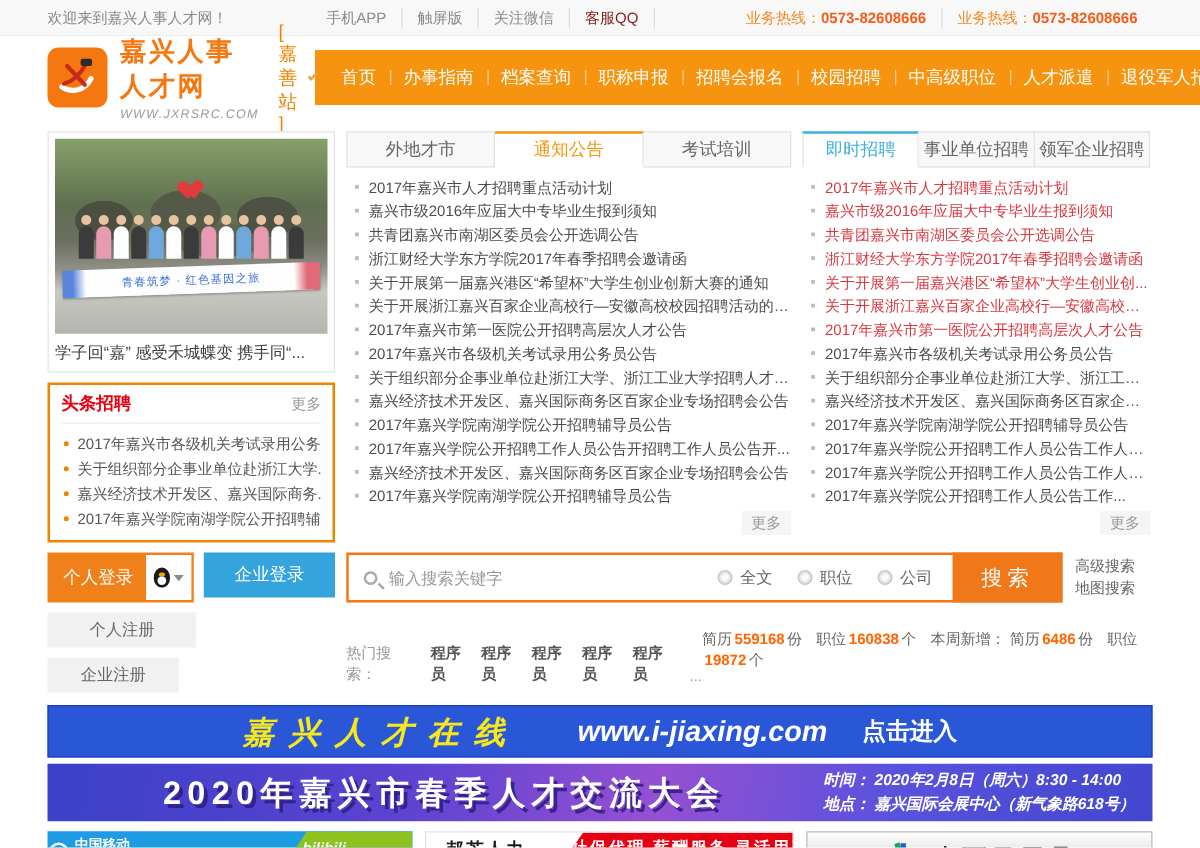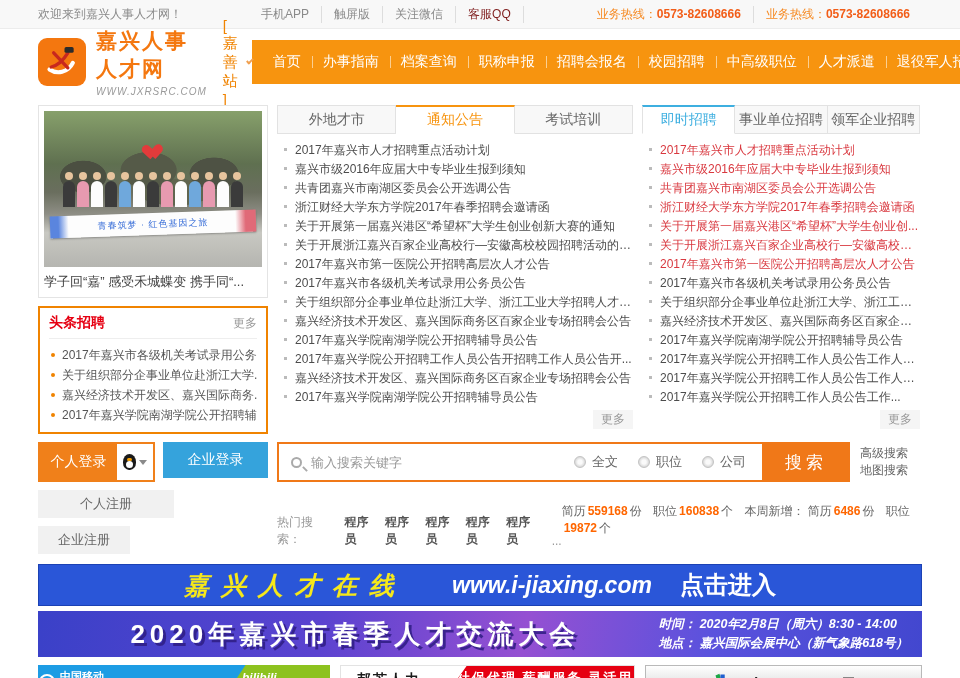--- a/index.html
+++ b/index.html
@@ -96,21 +96,21 @@
   .qq-icon { width:13px; height:16px; background:#1a1a1a; border-radius:50% 50% 46% 46%; position:relative; }
   .qq-icon::before { content:""; position:absolute; left:3px; top:7px; width:7px; height:7px;
     background:#fff; border-radius:50%; }
   .qq-icon::after { content:""; position:absolute; left:4px; top:4px; width:5px; height:3px;
     background:#f2a007; border-radius:2px; }
   .drop-caret { width:0; height:0; border-left:4px solid transparent; border-right:4px solid transparent;
     border-top:5px solid #8a8a8a; }
   .btn-company { width:105px; height:36px; background:#35a3dc; color:#fff; font-size:14px; border:none;
     cursor:pointer; }
   .btn-reg { height:28px; background:#f1f1f1; color:#666; font-size:13px; border:none; cursor:pointer; }
-  .btn-reg.p { width:136px; } .btn-reg.c { width:92px; }
+  .btn-reg.p { width:119px; } .btn-reg.c { width:105px; }
   .search-area { flex:1; }
   .search-top { display:flex; }
   .search-box { flex:1; height:40px; border:2px solid #f07818; background:#fff; display:flex; align-items:center; }
   .mag { width:11px; height:11px; border:2px solid #aaa; border-radius:50%; position:relative;
     margin:0 9px 0 12px; flex:0 0 auto; }
   .mag::after { content:""; position:absolute; left:9px; top:9px; width:6px; height:2px;
     background:#aaa; transform:rotate(45deg); }
   .search-input { flex:1; border:none; outline:none; font-size:13px; color:#333; min-width:60px; }
   .search-input::placeholder { color:#999; }
   .scopes { display:flex; gap:20px; margin-right:16px; }
@@ -127,21 +127,21 @@
   .hot-words { display:flex; gap:14px; align-items:flex-end;margin-top:23px; }
   .hot-words .kw { color:#555; font-weight:bold; cursor:pointer; }
   .stats { color:#666; }
   .stats b { color:#f60; font-weight:bold; margin:0 2px; }
   .stats .seg { margin-left:8px; }
   
   .banner1 { margin:10px 38px 0; height:42px; background:#2a56d8; border:1px solid #1c41b4;
     display:flex; align-items:center; justify-content:center; gap:46px; cursor:pointer; }
   .banner1 .b1-title { color:#f6e81a; font-size:25px; font-weight:bold; font-style:italic; letter-spacing:12px; }
   .banner1 .b1-url { color:#fff; font-size:23px; font-weight:bold; font-style:italic; }
-  .banner1 .b1-cta { color:#fff; font-size:24px; font-weight:bold; margin-left:-18px; }
+  .banner1 .b1-cta { color:#fff; font-size:19px; font-weight:bold; margin-left:-18px; }
   .banner2 { margin:5px 38px 0; height:46px; display:flex; align-items:center; padding:0 14px; cursor:pointer;
     background:linear-gradient(100deg,#3a41c8 0%,#5b43d0 32%,#9550d2 55%,#5a52dd 76%,#4247cf 100%); }
   .banner2 .b2-title { flex:1; text-align:center; color:#fff; font-size:26px; font-weight:bold;
     letter-spacing:5px; text-shadow:3px 3px 0 rgba(46,28,130,.85); white-space:nowrap; }
   .banner2 .b2-info { font-size:12.5px; color:#fff; font-style:italic; font-weight:bold; line-height:19px;
     white-space:nowrap; }
   
   .ads-row { display:flex; gap:10px; margin:8px 38px 0; height:66px; }
   .ad-mobile { width:292px; flex:0 0 auto; background:#1d9ce4; position:relative; overflow:hidden; cursor:pointer; }
   .cm-logo { position:absolute; left:1px; top:6px; display:flex; gap:5px; align-items:center; }

